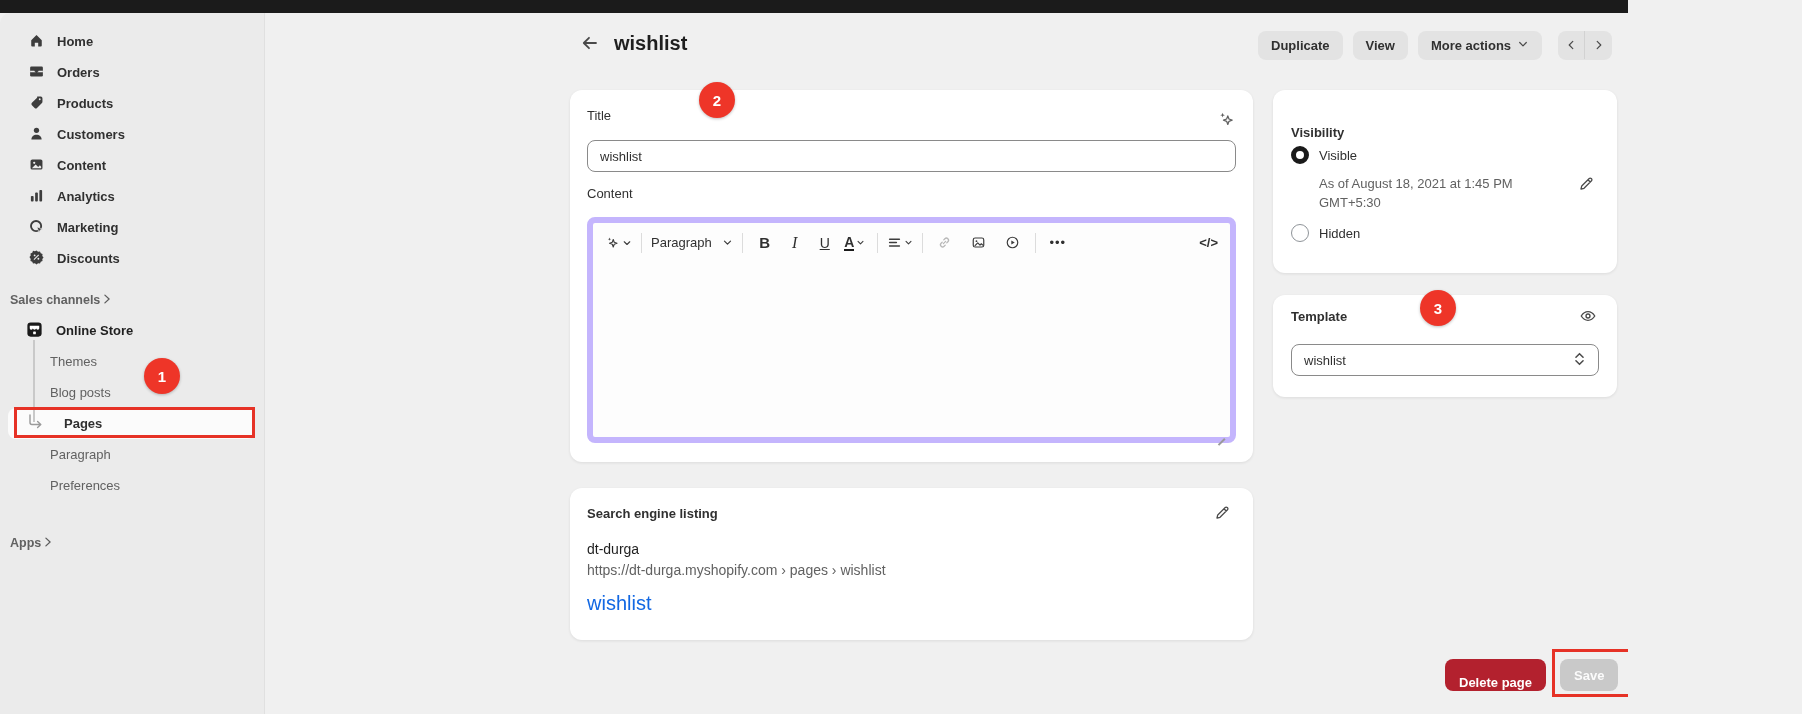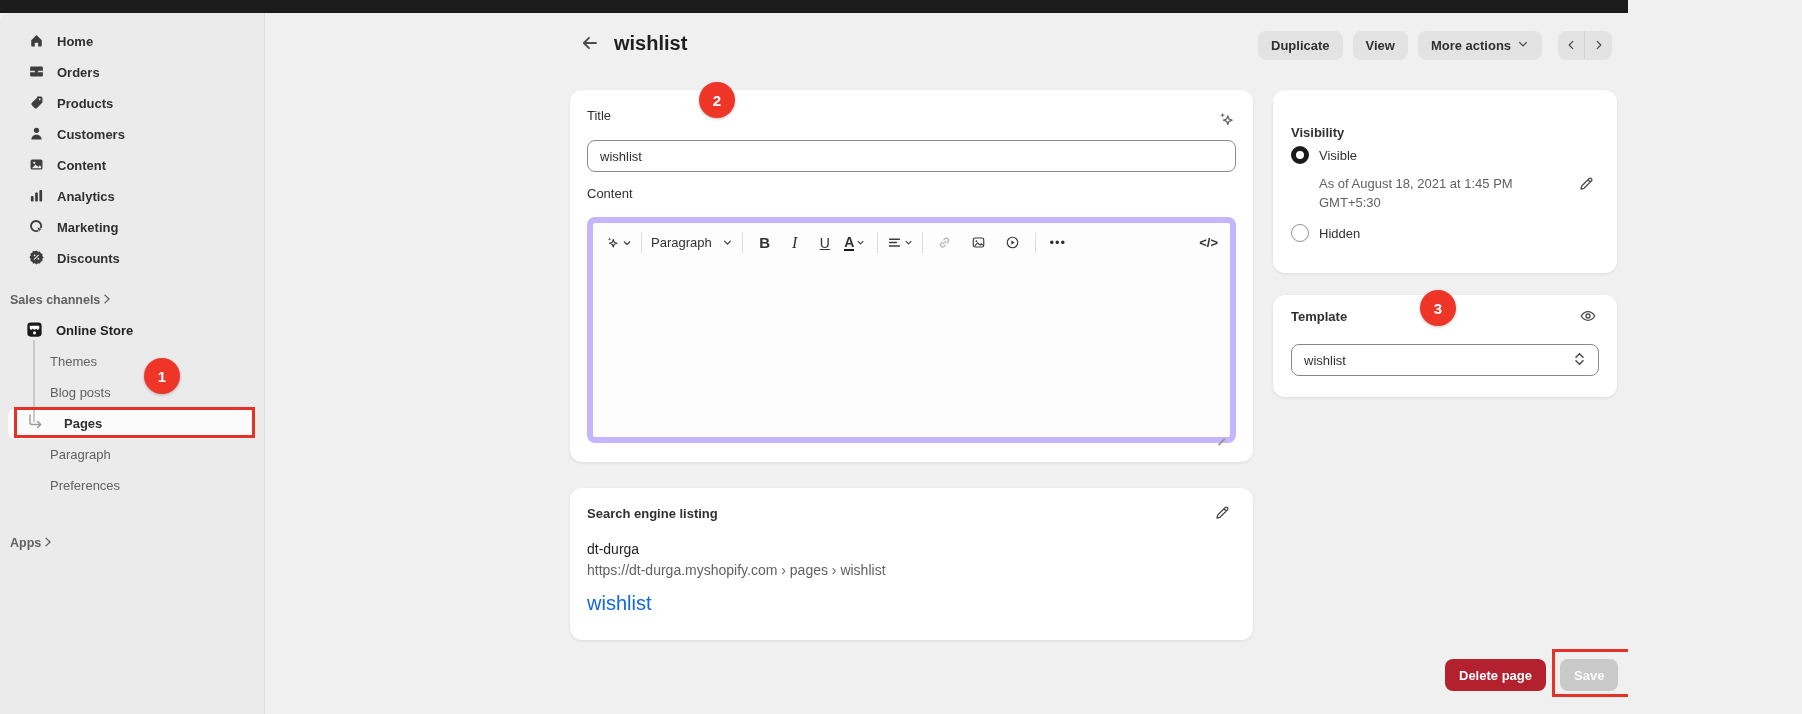--- a/index.html
+++ b/index.html
@@ -79,21 +79,21 @@
   .select-box { position:absolute; left:18px; top:49px; width:308px; height:32px; border:1px solid #8a8a8a;
                 border-radius:8px; background:#fff; display:flex; align-items:center; justify-content:space-between;
                 padding:0 12px; font-size:13px; color:#303030; cursor:pointer; }
 
   
   .seo-site { font-size:14px; color:#1f1f1f; }
   .seo-url  { font-size:14px; color:#616161; margin-top:5px; }
   .seo-link { font-size:20px; margin-top:14px; cursor:pointer; }
 
   
-  .btn-delete { position:absolute; left:1445px; top:659px; height:32px; padding:8px 14px; border:none; border-radius:8px;
+  .btn-delete { position:absolute; left:1445px; top:659px; height:32px; padding:16px 14px; border:none; border-radius:8px;
                 font-family:"Liberation Sans",sans-serif; font-size:13px; font-weight:bold; color:#fff; cursor:pointer; }
   .btn-save { position:absolute; left:1560px; top:659px; height:32px; padding:0 14px; border:none; border-radius:8px;
               background:#c9c9c9; font-family:"Liberation Sans",sans-serif; font-size:13px; font-weight:bold; color:#fbfbfb; }
 
   
   .anno-rect { position:absolute; border:3px solid #e63226; background:transparent; pointer-events:none; }
   .anno-circle { position:absolute; width:36px; height:36px; border-radius:50%; background:#ee3528;
                  color:#fff; font-size:15px; font-weight:bold; display:flex; align-items:center; justify-content:center;
                  box-shadow:0 1px 3px rgba(0,0,0,.25); pointer-events:none; }
 </style>

